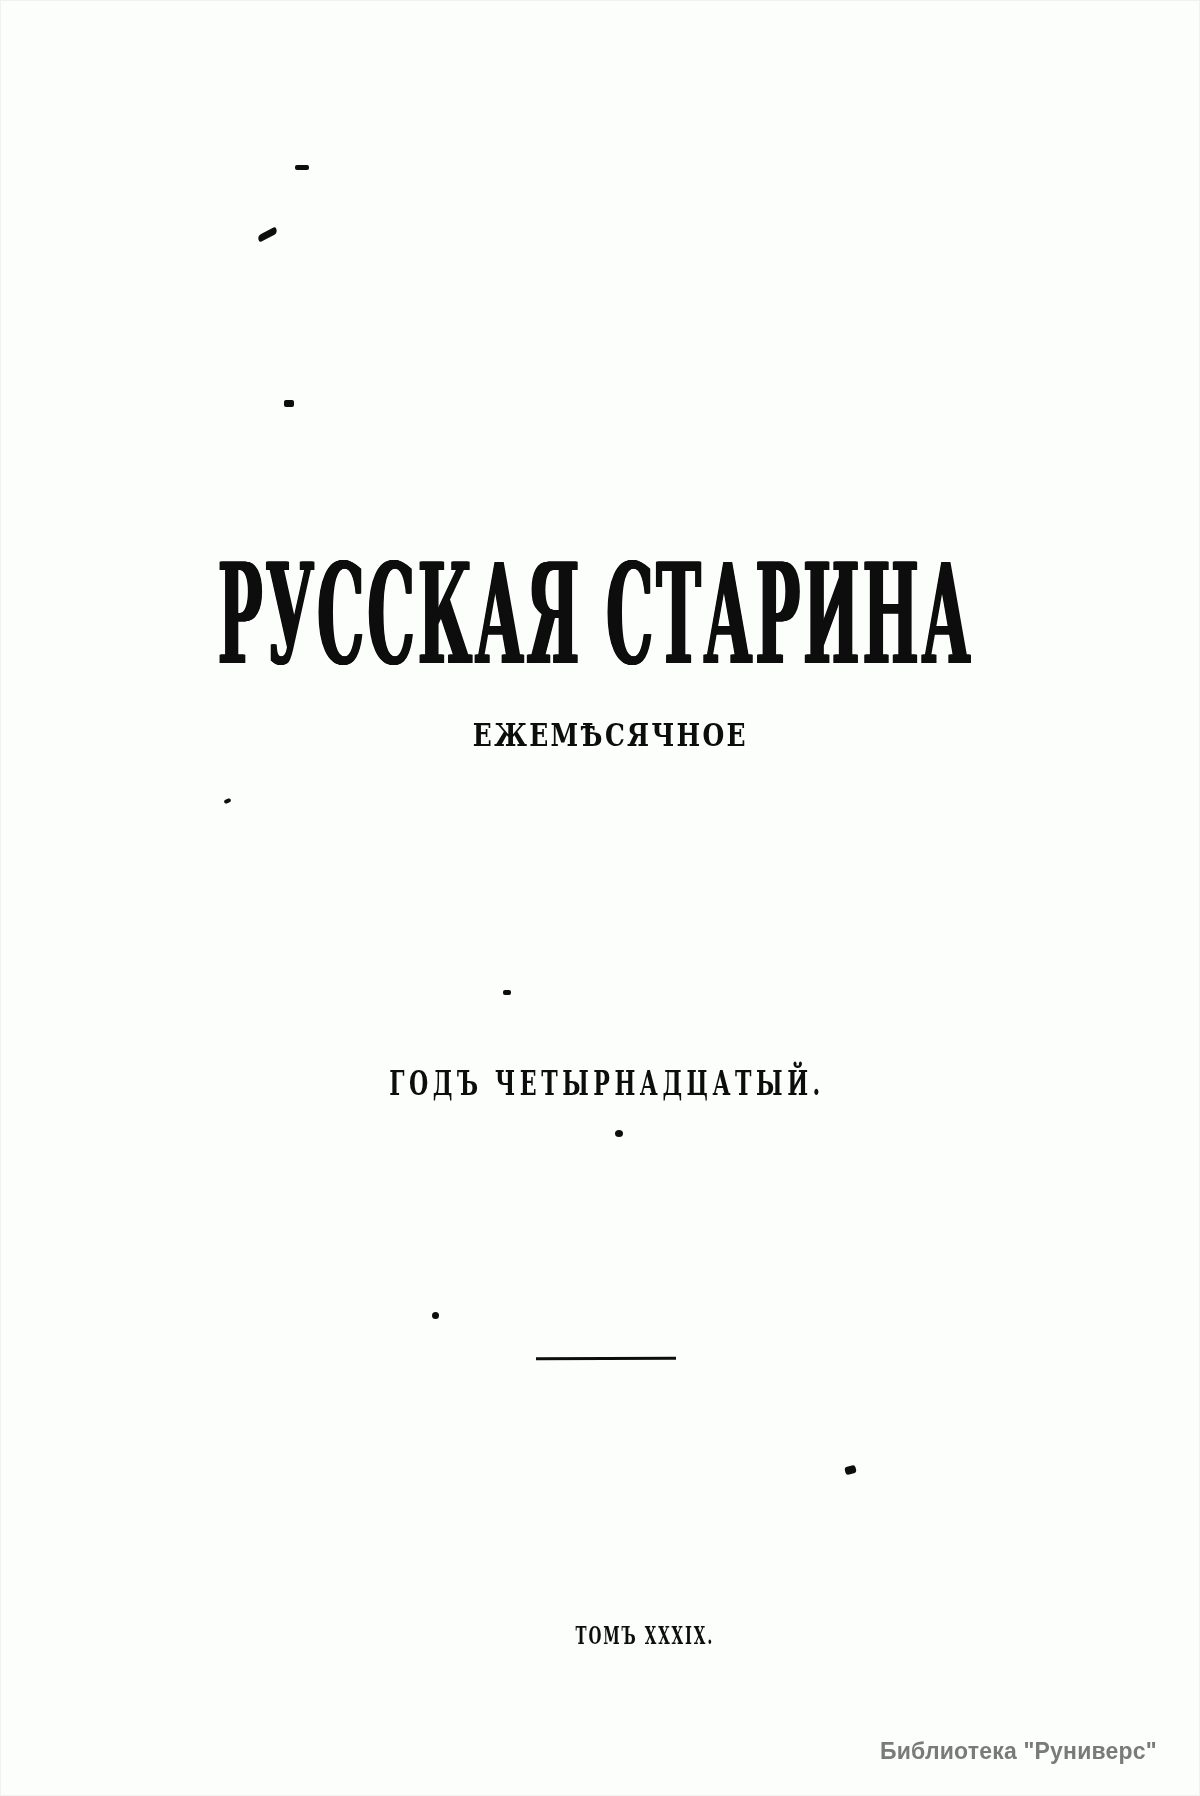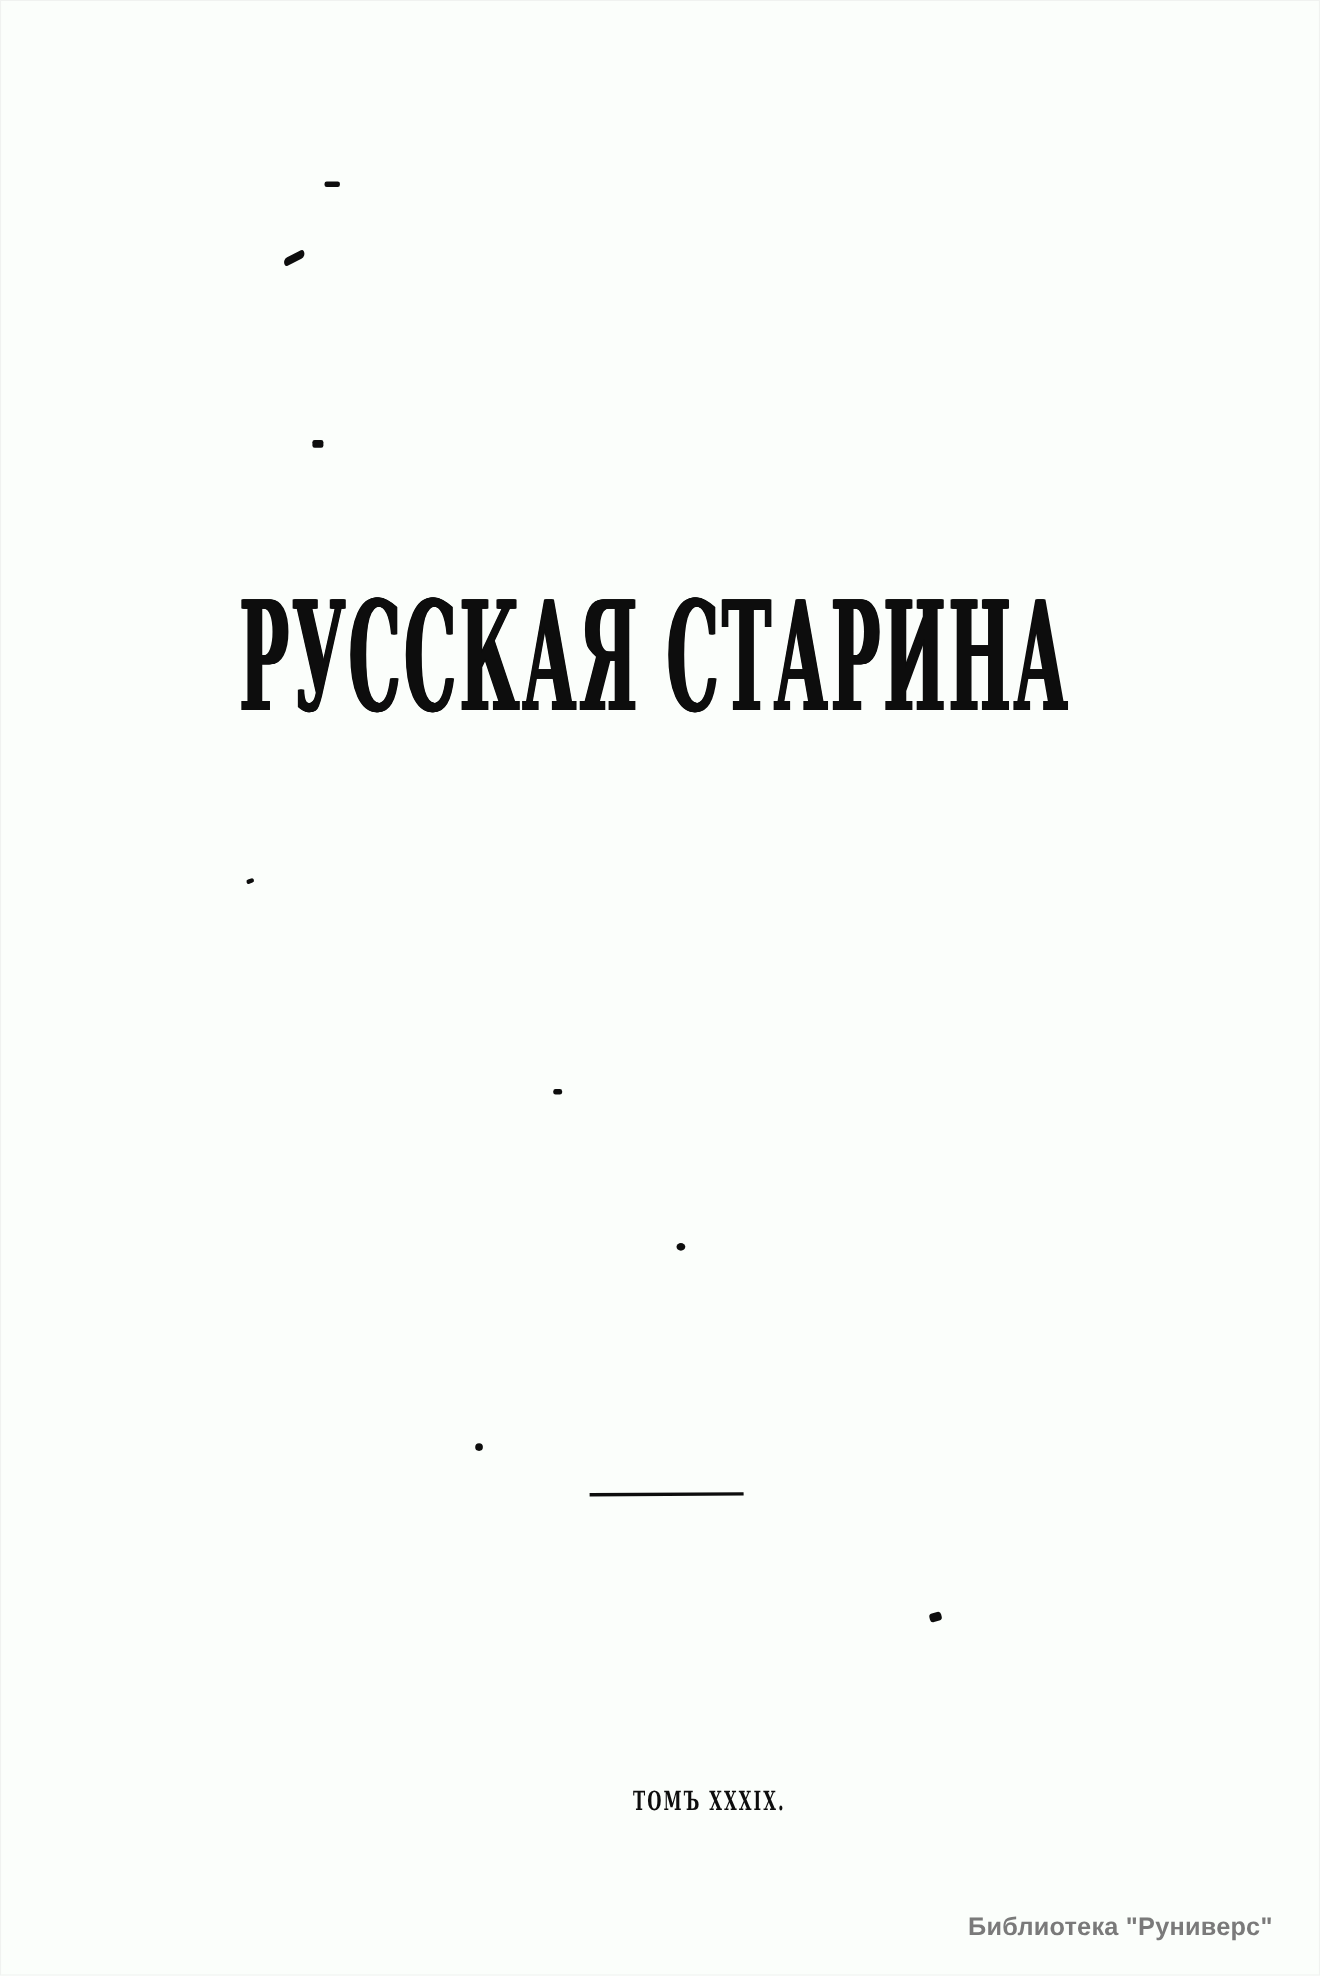--- a/index.html
+++ b/index.html
@@ -15,21 +15,20 @@
     font-family: "DejaVu Serif", serif;
     overflow: hidden;
     box-shadow: inset 0 0 0 1px #f0f2f0;
   }
   .line {
     position: absolute;
     left: 0;
     width: 100%;
     display: flex;
     justify-content: center;
-    align-items: center;
     white-space: nowrap;
   }
   .line > span { display: inline-block; line-height: 1; }
 
   
   .title-wrap { top: 544px; height: 108px; }
   .title-text {
     font-weight: bold;
     font-size: 142px;
     letter-spacing: 0.05em;
@@ -130,25 +129,31 @@
 
   <span class="speck speck-dash"></span>
   <span class="speck speck-comma"></span>
   <span class="speck speck-dot-a"></span>
   <span class="speck speck-dot-b"></span>
 
   <div class="line title-wrap">
     <span class="title-text">РУССКАЯ СТАРИНА</span>
   </div>
 
+  <div class="line freq-wrap">
+    <span class="freq-text">ЕЖЕМѢСЯЧНОЕ</span>
+  </div>
 
 
 
   <span class="speck speck-dot-c"></span>
 
+  <div class="line edition-wrap">
+    <span class="edition-text">ГОДЪ ЧЕТЫРНАДЦАТЫЙ.</span>
+  </div>
 
   <span class="speck speck-dot-d"></span>
   <span class="speck speck-dot-e"></span>
 
   <div class="rule"></div>
 
   <span class="speck speck-dot-f"></span>
 
   <div class="line volume-wrap">
     <span class="volume-text">ТОМЪ XXXIX.</span>

